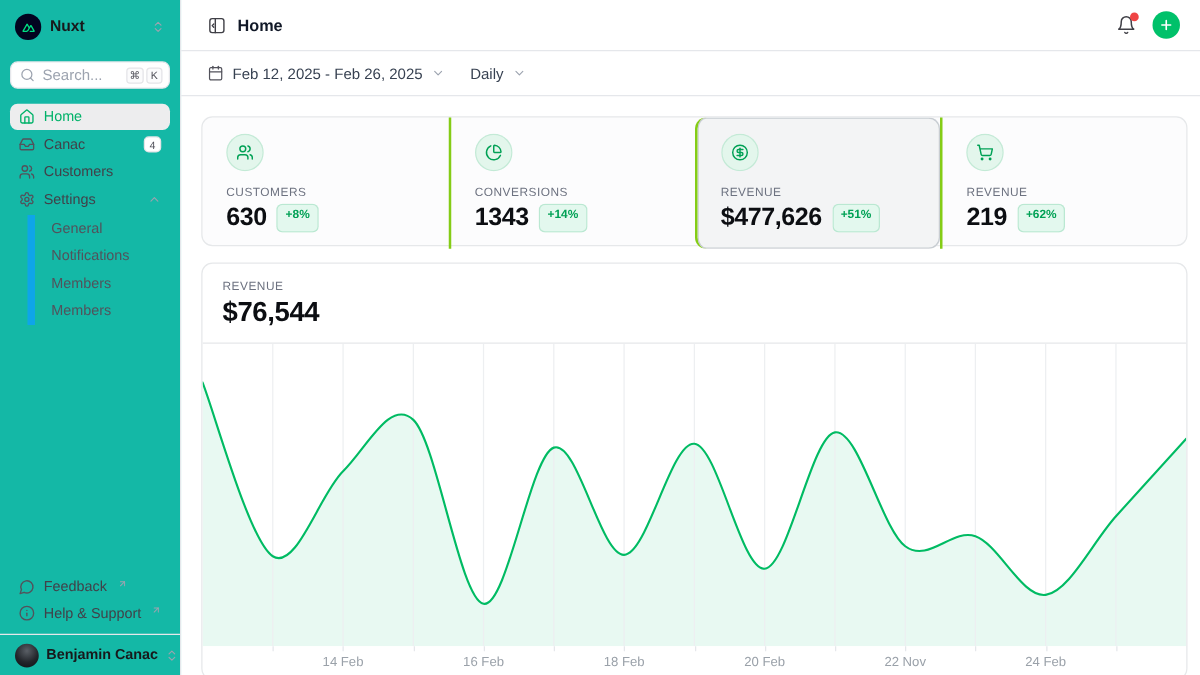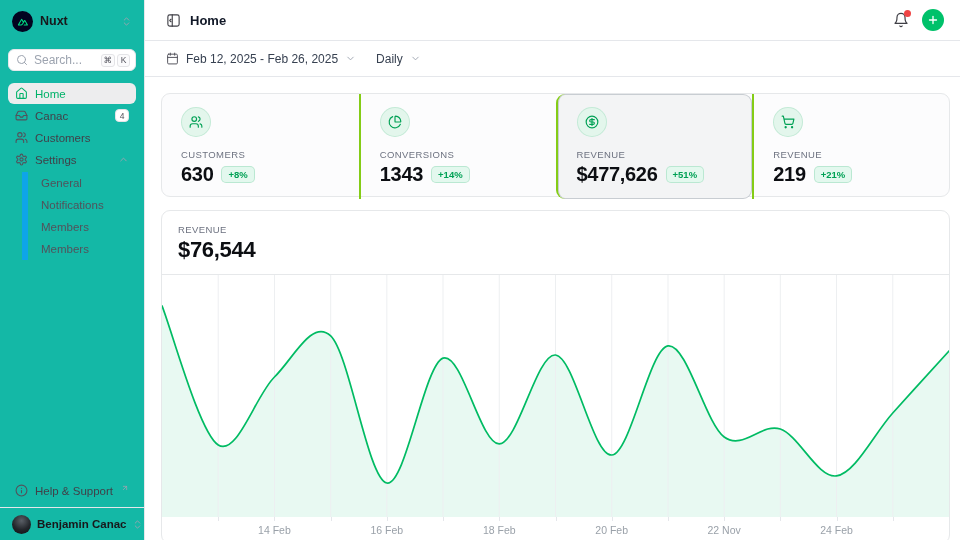--- a/index.html
+++ b/index.html
@@ -67,21 +67,21 @@
 
   
   .stats { display:grid; grid-template-columns:repeat(4,1fr); border:1px solid #e6e8ea; border-radius:9px;
     background:#fcfcfd; height:104px; }
   .stat-card { padding:13px 19px; position:relative; cursor:pointer; }
   .stat-card + .stat-card { border-left:2px solid #84cc16; }
   .stat-card.selected { background:#f3f4f5; box-shadow:inset 0 0 0 1px #c8cdd2; border-radius:9px; }
   .stat-ic { width:30px; height:30px; border-radius:50%; background:#e3f6ec; color:#00a155;
     box-shadow:inset 0 0 0 1px rgba(0,161,85,.14); display:flex; align-items:center; justify-content:center; }
   .stat-label { margin-top:12px; font-size:9.5px; letter-spacing:.4px; color:#6d7280; font-weight:500; }
-  .stat-vrow { margin-top:3px; display:flex; align-items:center; gap:8px; }
+  .stat-vrow { margin-top:3px; display:flex; gap:8px; }
   .stat-value { font-size:20px; font-weight:700; color:#0c0e12; letter-spacing:-.3px; }
   .delta { font-size:9.5px; font-weight:700; color:#00a155; background:#e3f8ee;
     box-shadow:inset 0 0 0 1px rgba(0,161,85,.18); padding:3px 7px; border-radius:5px; }
 
   
   .chart-card { margin-top:13px; border:1px solid #e6e8ea; border-radius:9px; height:334px; overflow:hidden; background:#fff; }
   .chart-head { padding:13px 16px 11px 16px; border-bottom:1px solid #e6e8ea; }
   .chart-label { font-size:9.5px; letter-spacing:.4px; color:#6d7280; font-weight:500; }
   .chart-total { margin-top:2px; font-size:22px; font-weight:700; color:#0c0e12; letter-spacing:-.3px; }
   .plot { position:relative; height:242px; }
@@ -187,20 +187,34 @@
           </div>
       </div>
     </nav>
 
     <div class="sb-spacer"></div>
 
     <div class="sb-foot">
       <div class="foot-item">
         <span class="nico">
           <svg viewBox="0 0 24 24" width="13" height="13" fill="none" stroke="currentColor" stroke-width="2" stroke-linecap="round" stroke-linejoin="round">
+              <path d="M7.9 20A9 9 0 1 0 4 16.1L2 22Z"></path>
+            </svg>
+        </span>
+        <span>Feedback</span>
+        <span class="ext">
+          <svg viewBox="0 0 24 24" width="8" height="8" fill="none" stroke="currentColor" stroke-width="2.4" stroke-linecap="round" stroke-linejoin="round">
+              <path d="M7 7h10v10"></path>
+              <path d="M7 17 17 7"></path>
+            </svg>
+        </span>
+      </div>
+      <div class="foot-item">
+        <span class="nico">
+          <svg viewBox="0 0 24 24" width="13" height="13" fill="none" stroke="currentColor" stroke-width="2" stroke-linecap="round" stroke-linejoin="round">
               <circle cx="12" cy="12" r="10"></circle>
               <path d="M12 16v-4"></path>
               <path d="M12 8h.01"></path>
             </svg>
         </span>
         <span>Help &amp; Support</span>
         <span class="ext">
           <svg viewBox="0 0 24 24" width="8" height="8" fill="none" stroke="currentColor" stroke-width="2.4" stroke-linecap="round" stroke-linejoin="round">
               <path d="M7 7h10v10"></path>
               <path d="M7 17 17 7"></path>
@@ -327,21 +341,21 @@
           <div class="stat-ic">
             <svg viewBox="0 0 24 24" width="14" height="14" fill="none" stroke="currentColor" stroke-width="2" stroke-linecap="round" stroke-linejoin="round">
                 <circle cx="8" cy="21" r="1"></circle>
                 <circle cx="19" cy="21" r="1"></circle>
                 <path d="M2.05 2.05h2l2.66 12.42a2 2 0 0 0 2 1.58h9.78a2 2 0 0 0 1.95-1.57l1.65-7.43H5.12"></path>
               </svg>
           </div>
           <div class="stat-label">REVENUE</div>
           <div class="stat-vrow">
             <span class="stat-value">219</span>
-            <span class="delta">+21%</span>
+            <span class="delta">+62%</span>
           </div>
         </div>
       </div>
 
       <div class="chart-card">
         <div class="chart-head">
           <div class="chart-label">REVENUE</div>
           <div class="chart-total">$76,544</div>
         </div>
         <div class="plot">

